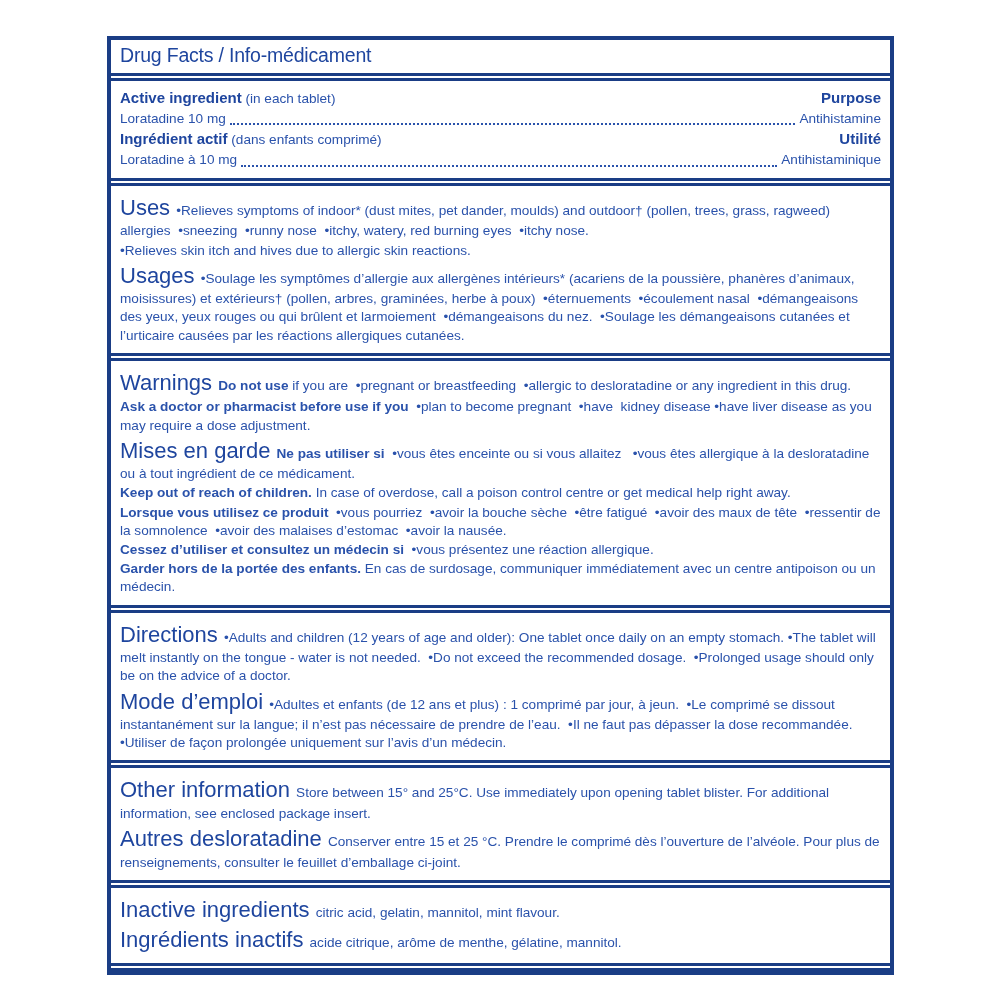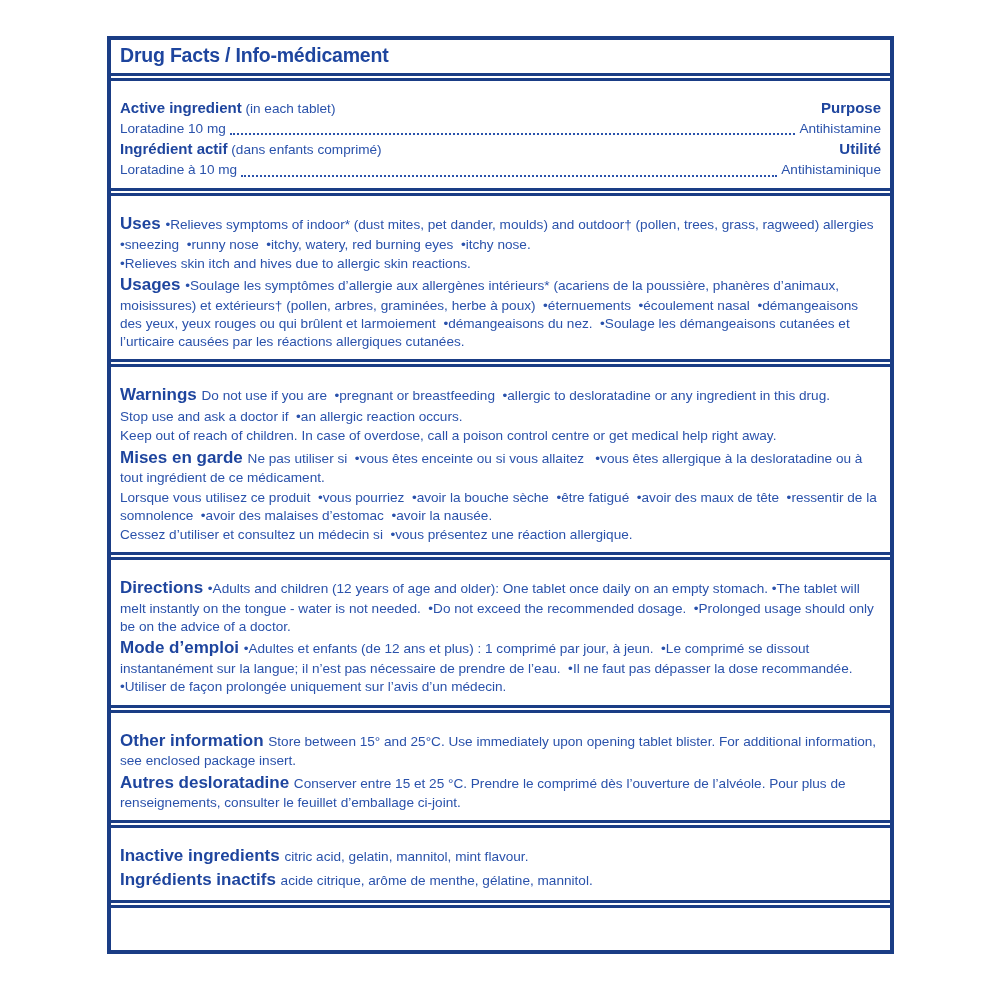--- a/index.html
+++ b/index.html
@@ -21,32 +21,32 @@
     top: 36px;
     width: 787px;
     min-height: 918px;
     box-sizing: border-box;
     border: 4px solid var(--c-border, #1a3d85);
     background: #ffffff;
     color: var(--c-text, #2a52ab);
   }
   .title {
     font-size: 19.5px;
-    font-weight: 700;
+    font-weight: 400;
     letter-spacing: -0.2px;
     color: var(--c-heading, #1e459e);
     padding: 4px 16px 6px 9px;
   }
   .rule {
     height: 2px;
     border-top: 3px solid var(--c-border, #1a3d85);
     border-bottom: 3px solid var(--c-border, #1a3d85);
   }
   .section {
-    padding: 16px 9px 8px 9px;
+    padding: 6px 9px 8px 9px;
   }
   .ai-row {
     display: flex;
     justify-content: space-between;
     align-items: baseline;
     font-size: 13.6px;
     line-height: 1.45;
   }
   .ai-head {
     font-size: 15px;
@@ -61,26 +61,26 @@
     align-self: flex-end;
   }
   .para {
     margin: 1px 0 0 0;
     font-size: 13.6px;
     line-height: 1.34;
     white-space: pre-wrap;
   }
   .para.mt { }
   .run-h {
-    font-size: 17px;
-    font-weight: 700;
+    font-size: 22px;
+    font-weight: 400;
     color: var(--c-heading, #1e459e);
   }
   .run-b {
-    font-weight: 400;
+    font-weight: 700;
   }
 </style>
 </head>
 <body>
 
 <div class="page">
   <div class="label">
 
     <div class="title">Drug Facts / Info-médicament</div>
 
@@ -110,25 +110,26 @@
     <div id="sections-host">
         <div class="rule"></div>
         <div class="section">
           <p class="para"><span class="run-h">Uses </span><span class="run-r">•Relieves symptoms of indoor* (dust mites, pet dander, moulds) and outdoor† (pollen, trees, grass, ragweed) allergies  •sneezing  •runny nose  •itchy, watery, red burning eyes  •itchy nose.</span></p>
           <p class="para mt"><span class="run-r">•Relieves skin itch and hives due to allergic skin reactions.</span></p>
           <p class="para mt"><span class="run-h">Usages </span><span class="run-r">•Soulage les symptômes d’allergie aux allergènes intérieurs* (acariens de la poussière, phanères d’animaux, moisissures) et extérieurs† (pollen, arbres, graminées, herbe à poux)  •éternuements  •écoulement nasal  •démangeaisons des yeux, yeux rouges ou qui brûlent et larmoiement  •démangeaisons du nez.  •Soulage les démangeaisons cutanées et l’urticaire causées par les réactions allergiques cutanées.</span></p>
         </div>
         <div class="rule"></div>
         <div class="section">
           <p class="para"><span class="run-h">Warnings </span><span class="run-b">Do not use </span><span class="run-r">if you are  •pregnant or breastfeeding  •allergic to desloratadine or any ingredient in this drug.</span></p>
-          <p class="para"><span class="run-b">Stop use and ask a doctor if  </span><span class="run-r">•an allergic reaction occurs.</span></p>
+          <p class="para"><span class="run-b">Ask a doctor or pharmacist before use if you  </span><span class="run-r">•plan to become pregnant  •have  kidney disease •have liver disease as you may require a dose adjustment.</span></p>
+          <p class="para mt"><span class="run-h">Mises en garde </span><span class="run-b">Ne pas utiliser si  </span><span class="run-r">•vous êtes enceinte ou si vous allaitez   •vous êtes allergique à la desloratadine ou à tout ingrédient de ce médicament.</span></p>
           <p class="para"><span class="run-b">Keep out of reach of children. </span><span class="run-r">In case of overdose, call a poison control centre or get medical help right away.</span></p>
-          <p class="para mt"><span class="run-h">Mises en garde </span><span class="run-b">Ne pas utiliser si  </span><span class="run-r">•vous êtes enceinte ou si vous allaitez   •vous êtes allergique à la desloratadine ou à tout ingrédient de ce médicament.</span></p>
           <p class="para"><span class="run-b">Lorsque vous utilisez ce produit  </span><span class="run-r">•vous pourriez  •avoir la bouche sèche  •être fatigué  •avoir des maux de tête  •ressentir de la somnolence  •avoir des malaises d’estomac  •avoir la nausée.</span></p>
           <p class="para"><span class="run-b">Cessez d’utiliser et consultez un médecin si  </span><span class="run-r">•vous présentez une réaction allergique.</span></p>
+          <p class="para"><span class="run-b">Garder hors de la portée des enfants. </span><span class="run-r">En cas de surdosage, communiquer immédiatement avec un centre antipoison ou un médecin.</span></p>
         </div>
         <div class="rule"></div>
         <div class="section">
           <p class="para"><span class="run-h">Directions </span><span class="run-r">•Adults and children (12 years of age and older): One tablet once daily on an empty stomach. •The tablet will melt instantly on the tongue - water is not needed.  •Do not exceed the recommended dosage.  •Prolonged usage should only be on the advice of a doctor.</span></p>
           <p class="para mt"><span class="run-h">Mode d’emploi </span><span class="run-r">•Adultes et enfants (de 12 ans et plus) : 1 comprimé par jour, à jeun.  •Le comprimé se dissout instantanément sur la langue; il n’est pas nécessaire de prendre de l’eau.  •Il ne faut pas dépasser la dose recommandée.  •Utiliser de façon prolongée uniquement sur l’avis d’un médecin.</span></p>
         </div>
         <div class="rule"></div>
         <div class="section">
           <p class="para"><span class="run-h">Other information </span><span class="run-r">Store between 15° and 25°C. Use immediately upon opening tablet blister. For additional information, see enclosed package insert.</span></p>
           <p class="para"><span class="run-h">Autres desloratadine </span><span class="run-r">Conserver entre 15 et 25 °C. Prendre le comprimé dès l’ouverture de l’alvéole. Pour plus de renseignements, consulter le feuillet d’emballage ci-joint.</span></p>

